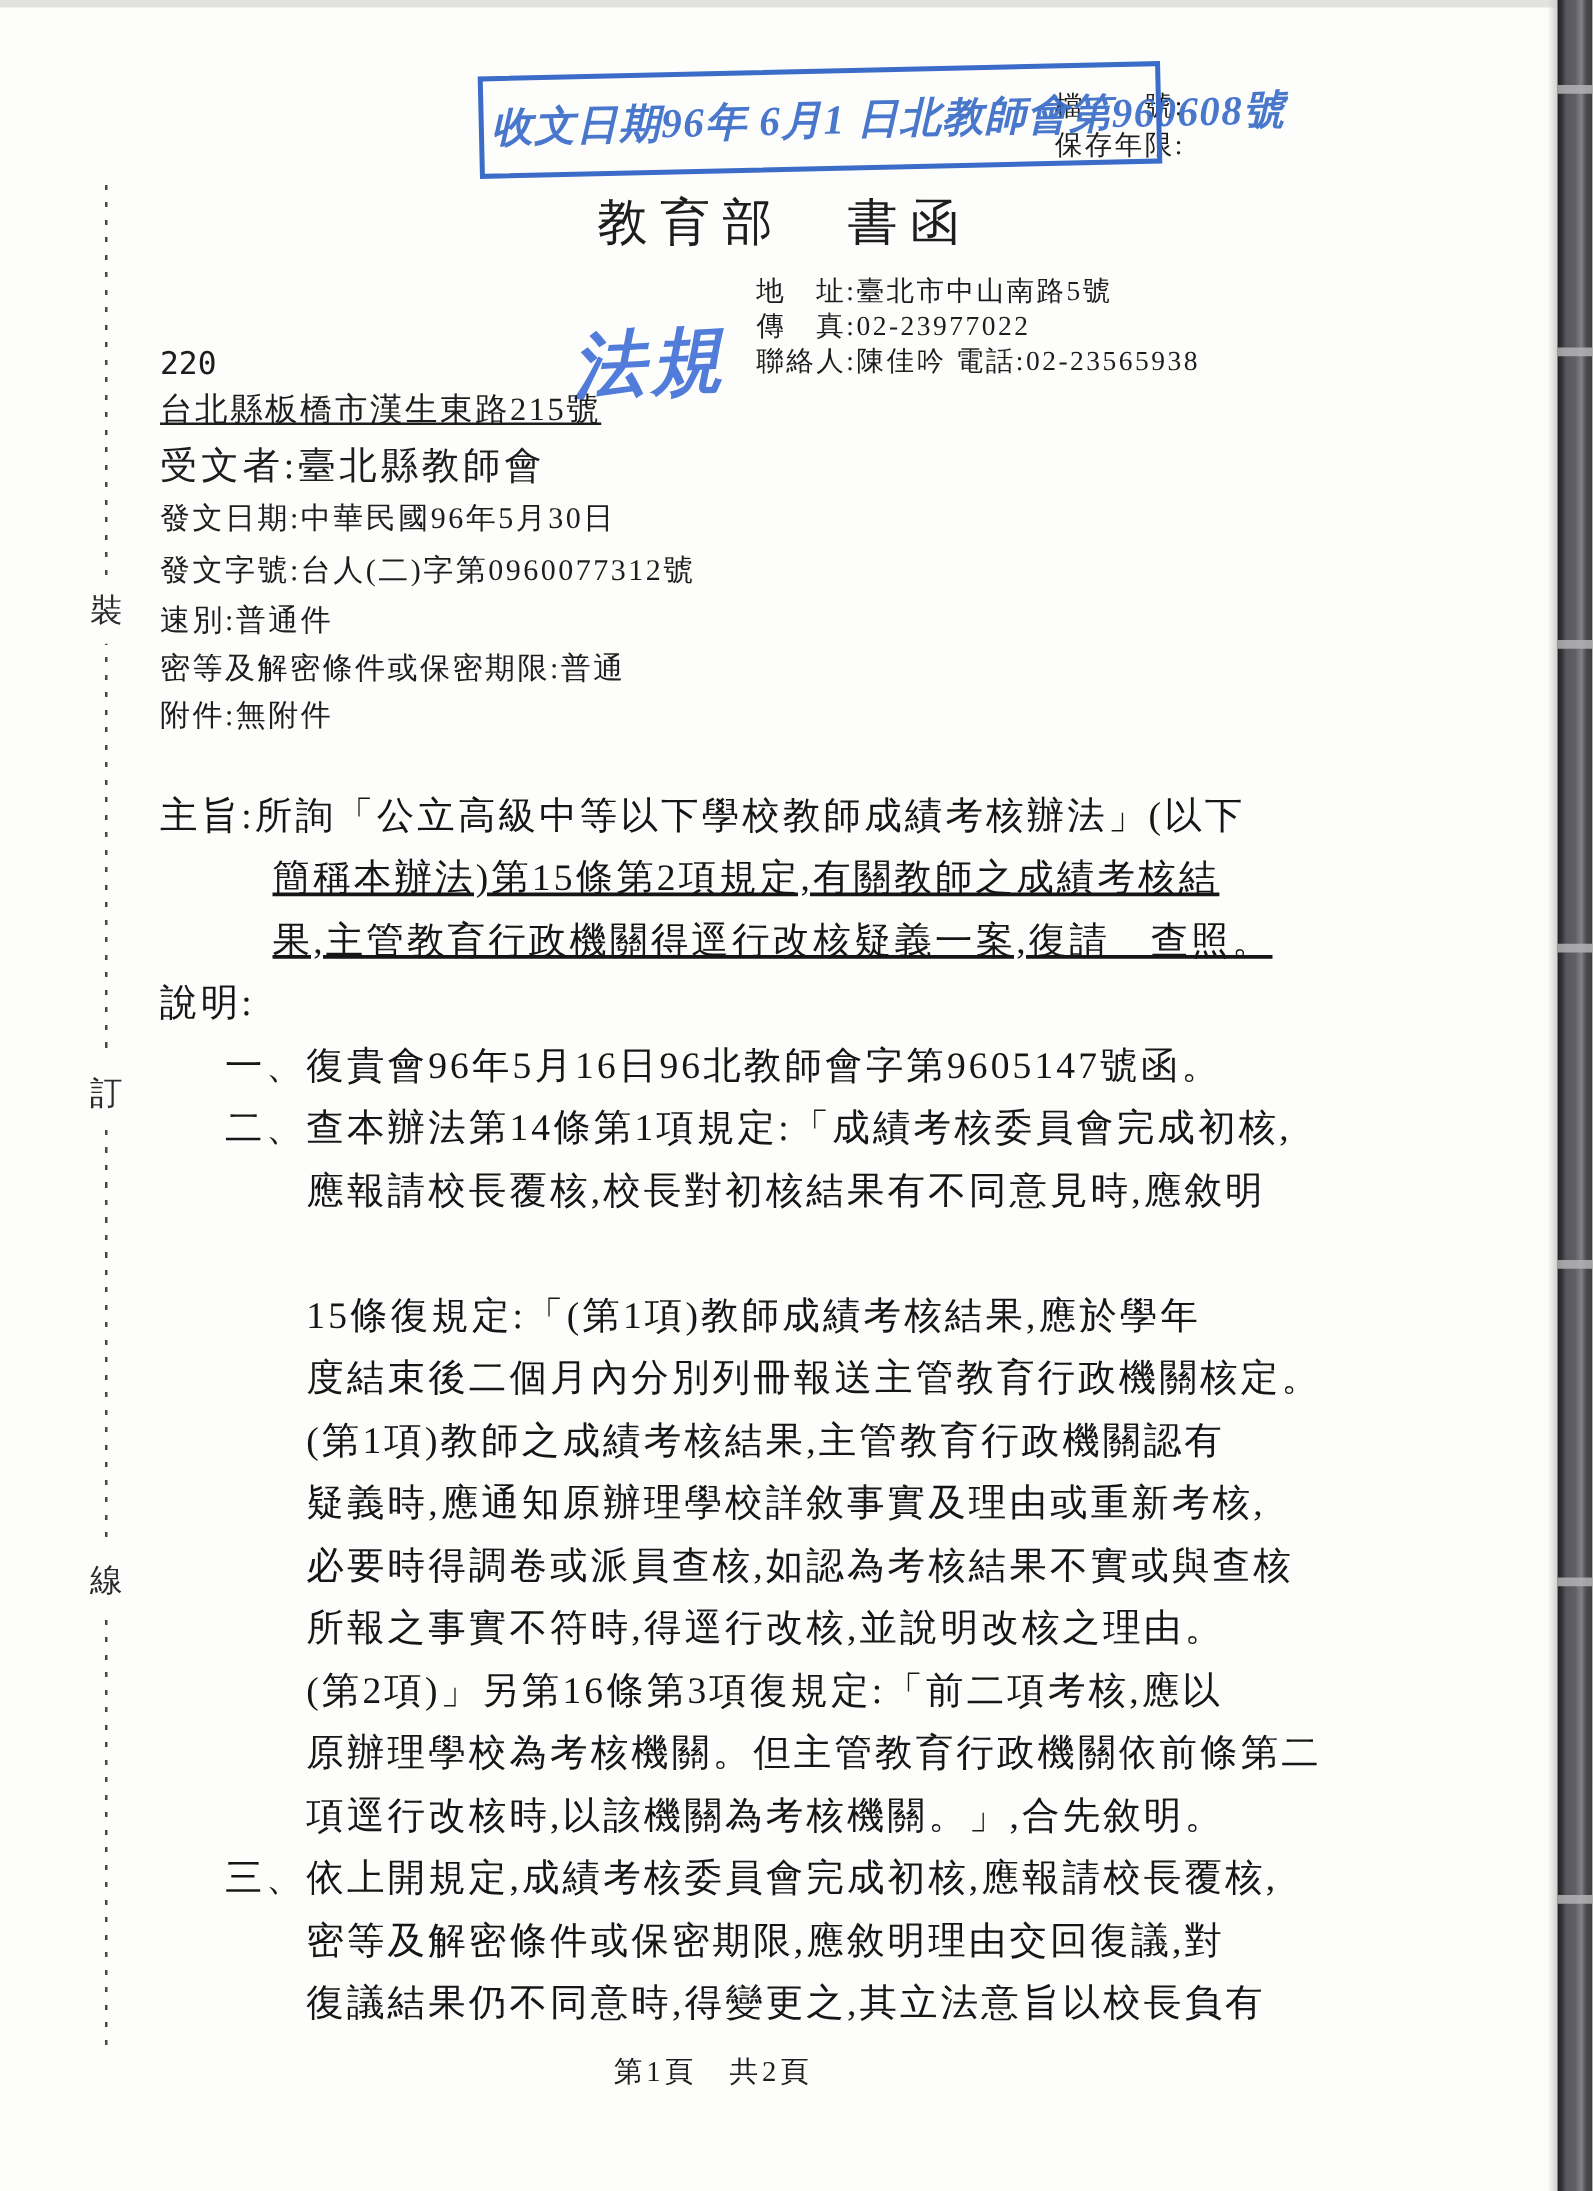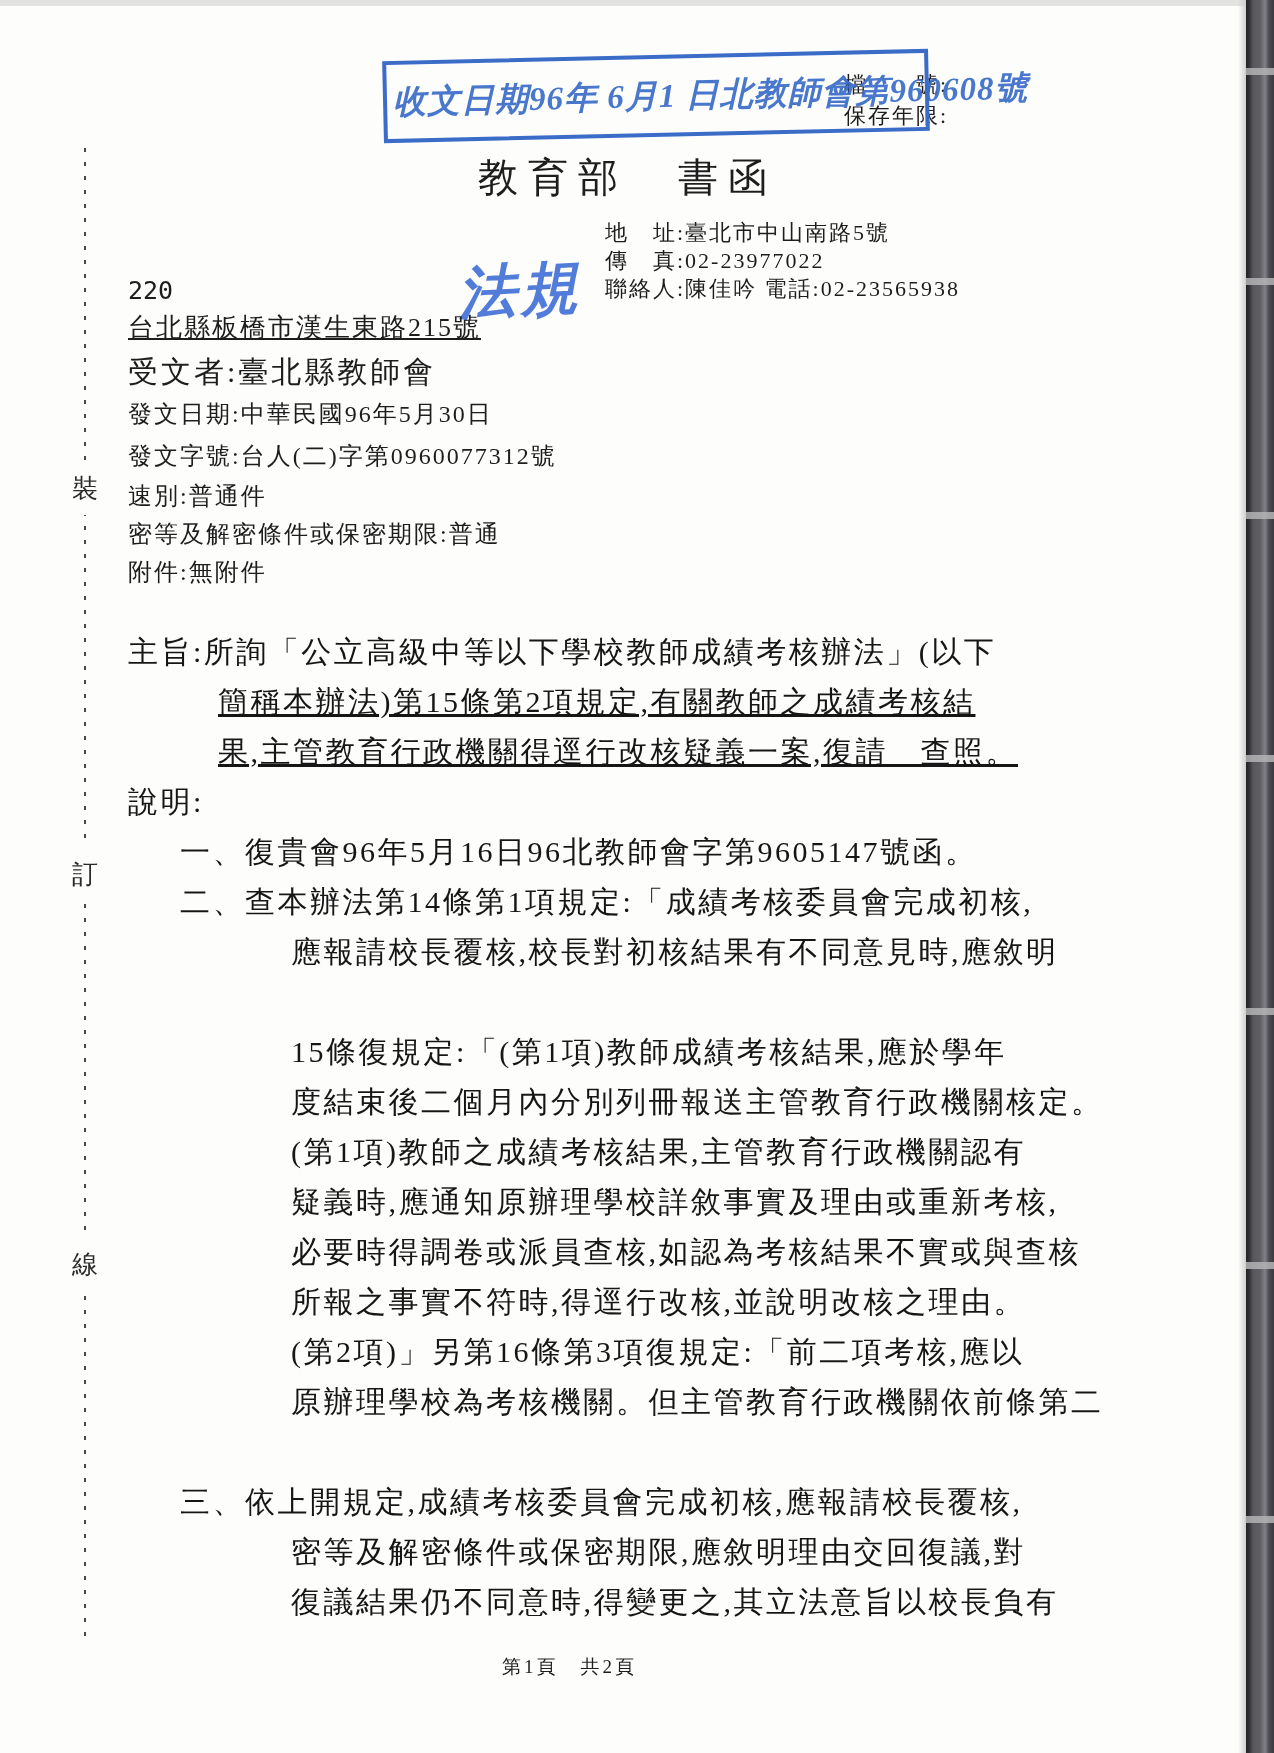--- a/index.html
+++ b/index.html
@@ -45,23 +45,23 @@
   .c1{top:218px;} .c2{top:246px;} .c3{top:274px;}
 
   .postal{position:absolute;left:128px;top:276px;font-size:25px;font-family:"DejaVu Sans Mono","Liberation Mono",monospace;}
   .street{position:absolute;left:128px;top:310px;font-size:26px;letter-spacing:2px;text-decoration:underline;}
   .recipient{position:absolute;left:128px;top:352px;font-size:30px;letter-spacing:3px;}
 
   .meta-line{position:absolute;left:128px;font-size:24px;letter-spacing:2px;white-space:nowrap;}
   .m1{top:398px;} .m2{top:440px;text-align:right;} .m3{top:480px;} .m4{top:518px;} .m5{top:556px;}
 
   .body-line{position:absolute;font-size:30px;letter-spacing:2.5px;white-space:nowrap;color:#161616;}
-  .ind0{left:128px;} .ind1{left:218px;text-decoration:underline;} .ind2{left:180px;} .ind3{left:245px;margin-left:46px;}
+  .ind0{left:128px;} .ind1{left:218px;text-decoration:underline;} .ind2{left:180px;} .ind3{left:245px;}
 
-  .footer{position:absolute;left:502px;top:1642px;font-size:19px;letter-spacing:3px;white-space:nowrap;margin-top:12px;}
+  .footer{position:absolute;left:491px;top:1642px;font-size:23px;letter-spacing:3px;white-space:nowrap;}
 </style>
 </head>
 <body>
 
 <div id="page">
 
   <div class="top-edge"></div>
   <div class="paper-right-edge"></div>
   <div class="scan-strip">
     <div class="strip-sep" style="top:68px"></div>
@@ -109,19 +109,20 @@
   <div class="body-line ind2" style="top:882px">二、查本辦法第14條第1項規定:「成績考核委員會完成初核,</div>
   <div class="body-line ind3" style="top:932px">應報請校長覆核,校長對初核結果有不同意見時,應敘明</div>
   <div class="body-line ind3" style="top:1032px">15條復規定:「(第1項)教師成績考核結果,應於學年</div>
   <div class="body-line ind3" style="top:1082px">度結束後二個月內分別列冊報送主管教育行政機關核定。</div>
   <div class="body-line ind3" style="top:1132px">(第1項)教師之成績考核結果,主管教育行政機關認有</div>
   <div class="body-line ind3" style="top:1232px">必要時得調卷或派員查核,如認為考核結果不實或與查核</div>
   <div class="body-line ind3" style="top:1182px">疑義時,應通知原辦理學校詳敘事實及理由或重新考核,</div>
   <div class="body-line ind3" style="top:1282px">所報之事實不符時,得逕行改核,並說明改核之理由。</div>
   <div class="body-line ind3" style="top:1332px">(第2項)」另第16條第3項復規定:「前二項考核,應以</div>
   <div class="body-line ind3" style="top:1382px">原辦理學校為考核機關。但主管教育行政機關依前條第二</div>
+  <div class="body-line ind3" style="top:1432px">項逕行改核時,以該機關為考核機關。」,合先敘明。</div>
   <div class="body-line ind2" style="top:1482px">三、依上開規定,成績考核委員會完成初核,應報請校長覆核,</div>
   <div class="body-line ind3" style="top:1532px">密等及解密條件或保密期限,應敘明理由交回復議,對</div>
   <div class="body-line ind3" style="top:1582px">復議結果仍不同意時,得變更之,其立法意旨以校長負有</div>
 
   <div class="footer">第1頁　共2頁</div>
 
 </div>
 
 </body></html>

